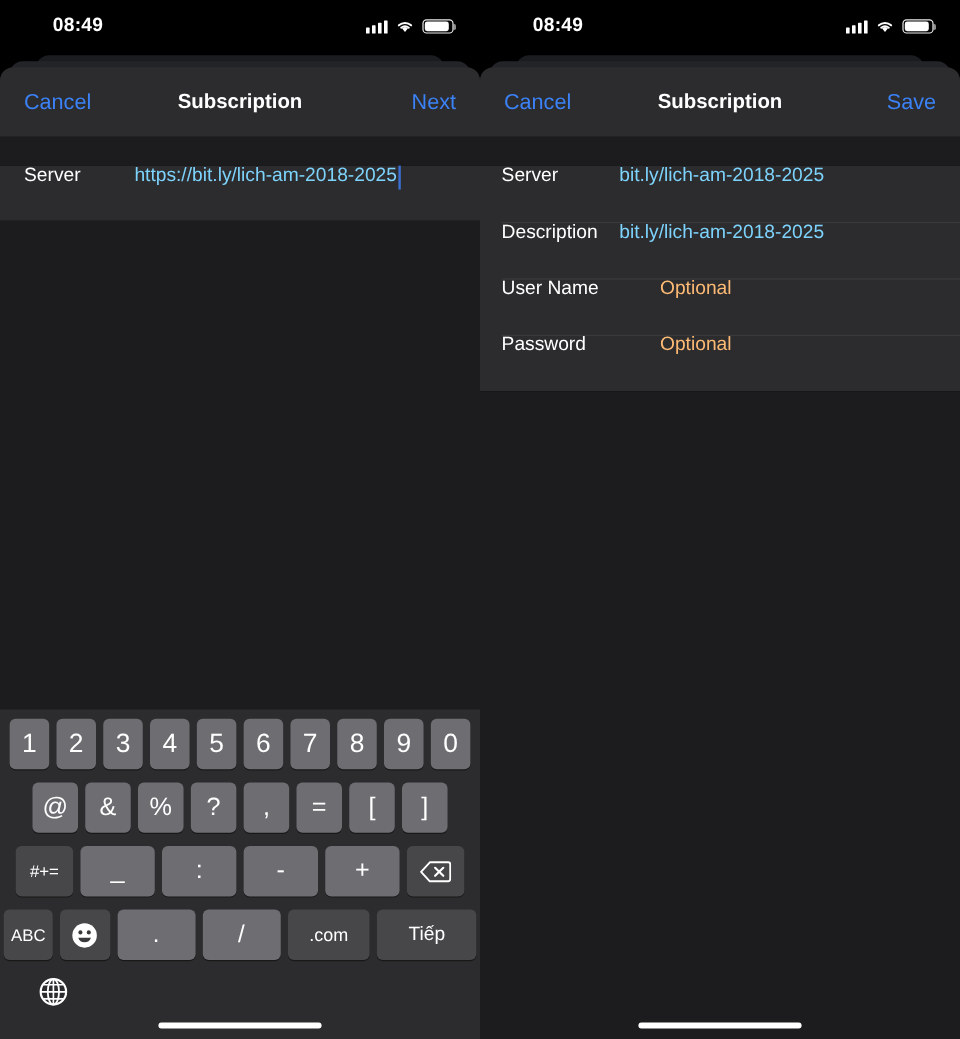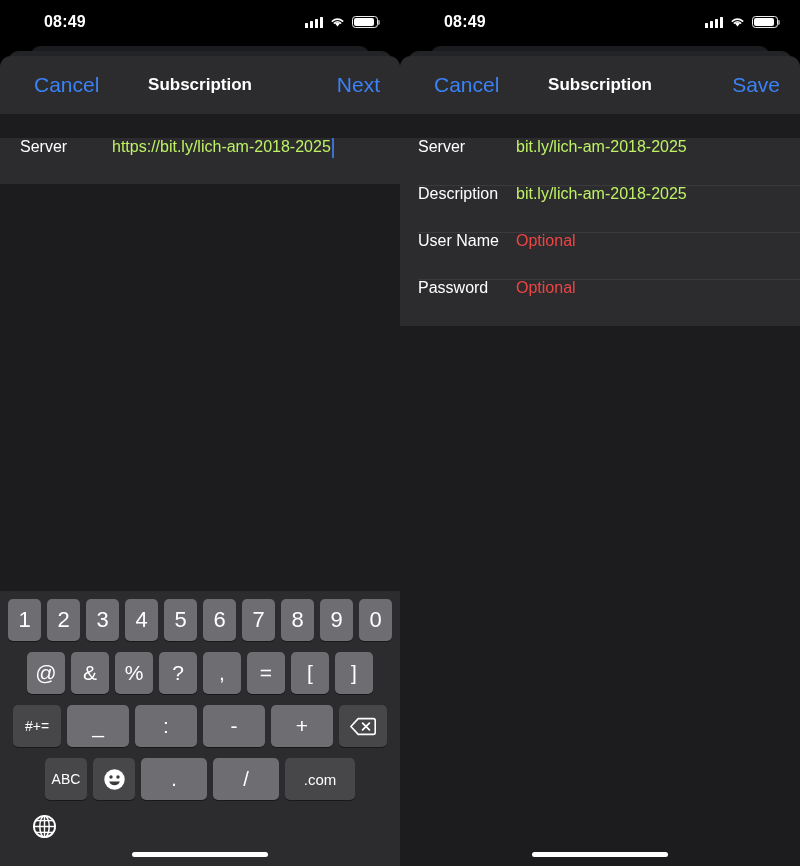--- a/index.html
+++ b/index.html
@@ -128,28 +128,27 @@
     border-radius: 11px 11px 0 0;
     display: flex;
     align-items: center;
     justify-content: space-between;
     padding: 0 20px;
     box-sizing: border-box;
     z-index: 3;
   }
   .nav-btn {
     color: #3b82f6;
-    font-size: 21px;
+    font-size: 18px;
     white-space: nowrap;
     background: none;
     border: none;
     padding: 0;
     font-family: inherit;
     cursor: pointer;
-    margin-left: 14px;
   }
   .nav-title {
     color: #ffffff;
     font-size: 17px;
     font-weight: bold;
     position: absolute;
     left: 0;
     right: 0;
     text-align: center;
     pointer-events: none;
@@ -178,27 +177,28 @@
     top: 0;
     height: 1px;
     background: #3a3a3c;
   }
   .row-label {
     color: #ffffff;
     font-size: 16px;
     white-space: nowrap;
   }
   .row-value {
-    color: #bef264;
+    color: #7dd3fc;
     font-size: 16px;
     white-space: nowrap;
     overflow: hidden;
   }
   .row-value.placeholder {
-    color: #ef4444;
+    color: #fdba74;
+    margin-left: 34px;
   }
   .row-toggle {
     margin-left: auto;
   }
 
   
   .p1 .row { height: 46px; padding-left: 20px; }
   .p1 .row-label { width: 92px; }
   .p1 .row-value { position: relative; }
   .caret {
@@ -419,20 +419,21 @@
             <svg width="23" height="23" viewBox="0 0 23 23">
               <circle cx="11.5" cy="11.5" r="10.2" fill="#ffffff"></circle>
               <circle cx="8" cy="9" r="1.7" fill="#3a3a3c"></circle>
               <circle cx="15" cy="9" r="1.7" fill="#3a3a3c"></circle>
               <path d="M6.2 13.4 a5.6 5.6 0 0 0 10.6 0 Z" fill="#3a3a3c"></path>
             </svg>
           </div>
           <div class="key dot">.</div>
           <div class="key slash">/</div>
           <div class="key dotcom">.com</div>
+          <div class="key tiep">Tiếp</div>
         </div>
 
         <div class="kb-bottom">
           <div class="globe-btn">
             <svg width="25" height="25" viewBox="0 0 25 25">
               <circle cx="12.5" cy="12.5" r="10.6" fill="none" stroke="#ffffff" stroke-width="1.8"></circle>
               <ellipse cx="12.5" cy="12.5" rx="4.7" ry="10.6" fill="none" stroke="#ffffff" stroke-width="1.5"></ellipse>
               <line x1="2" y1="12.5" x2="23" y2="12.5" stroke="#ffffff" stroke-width="1.5"></line>
               <line x1="4.2" y1="6.6" x2="20.8" y2="6.6" stroke="#ffffff" stroke-width="1.4"></line>
               <line x1="4.2" y1="18.4" x2="20.8" y2="18.4" stroke="#ffffff" stroke-width="1.4"></line>

